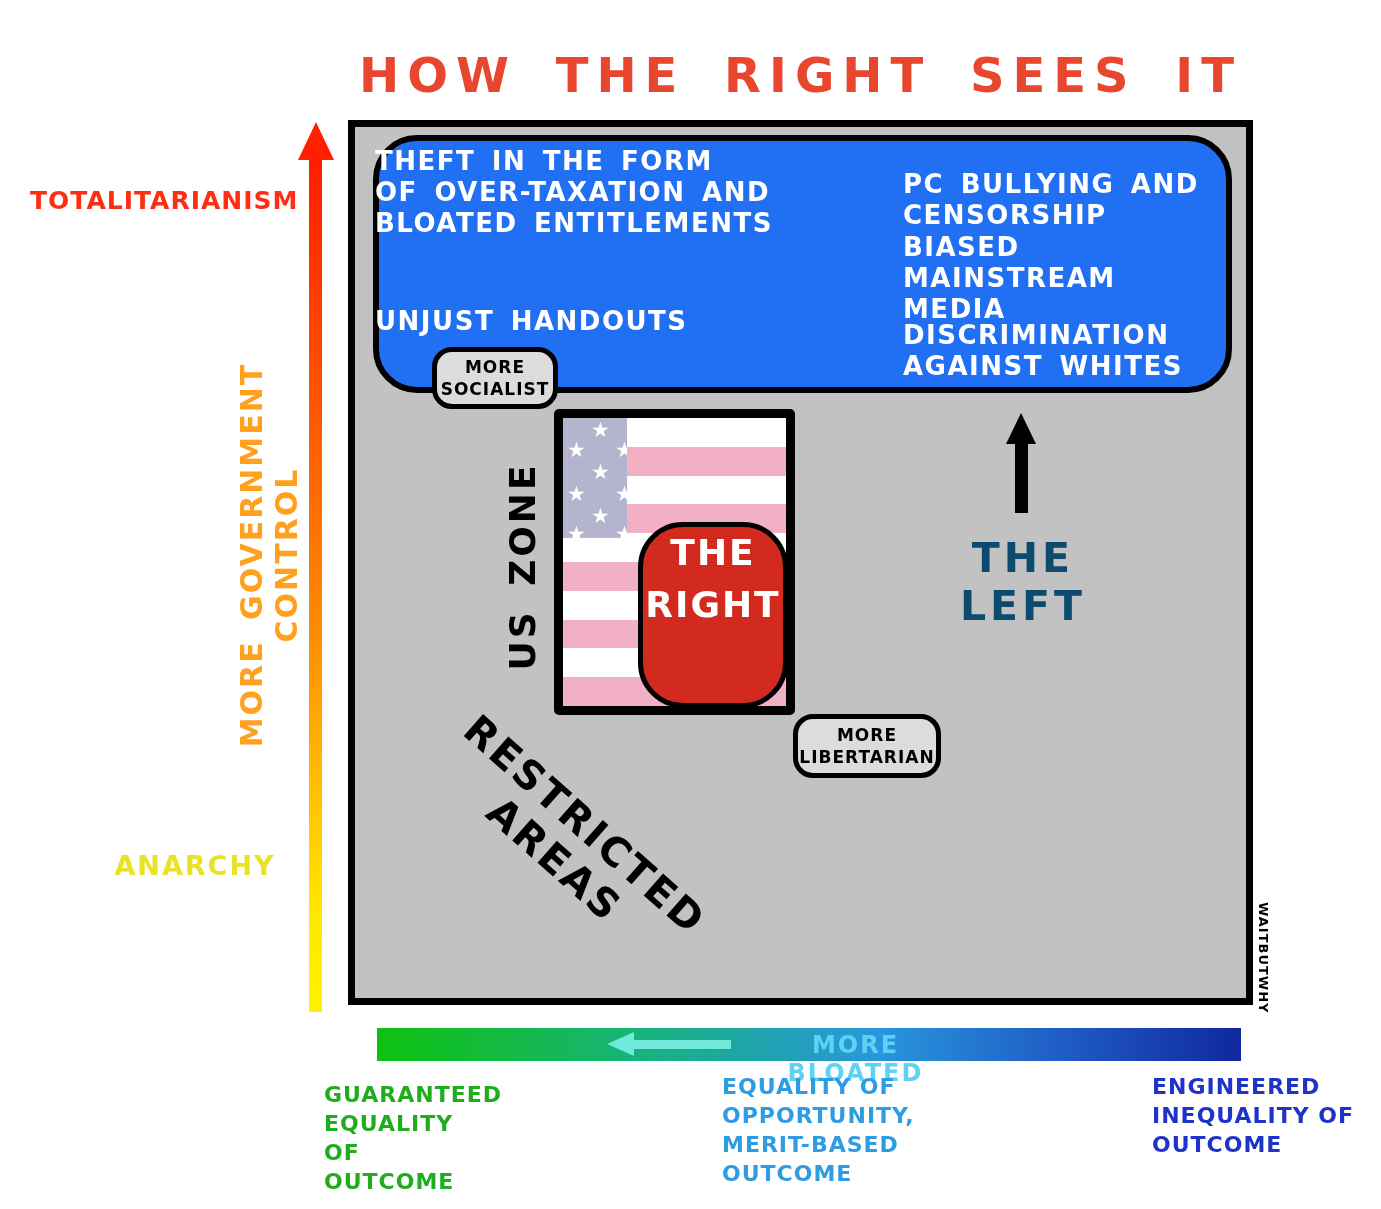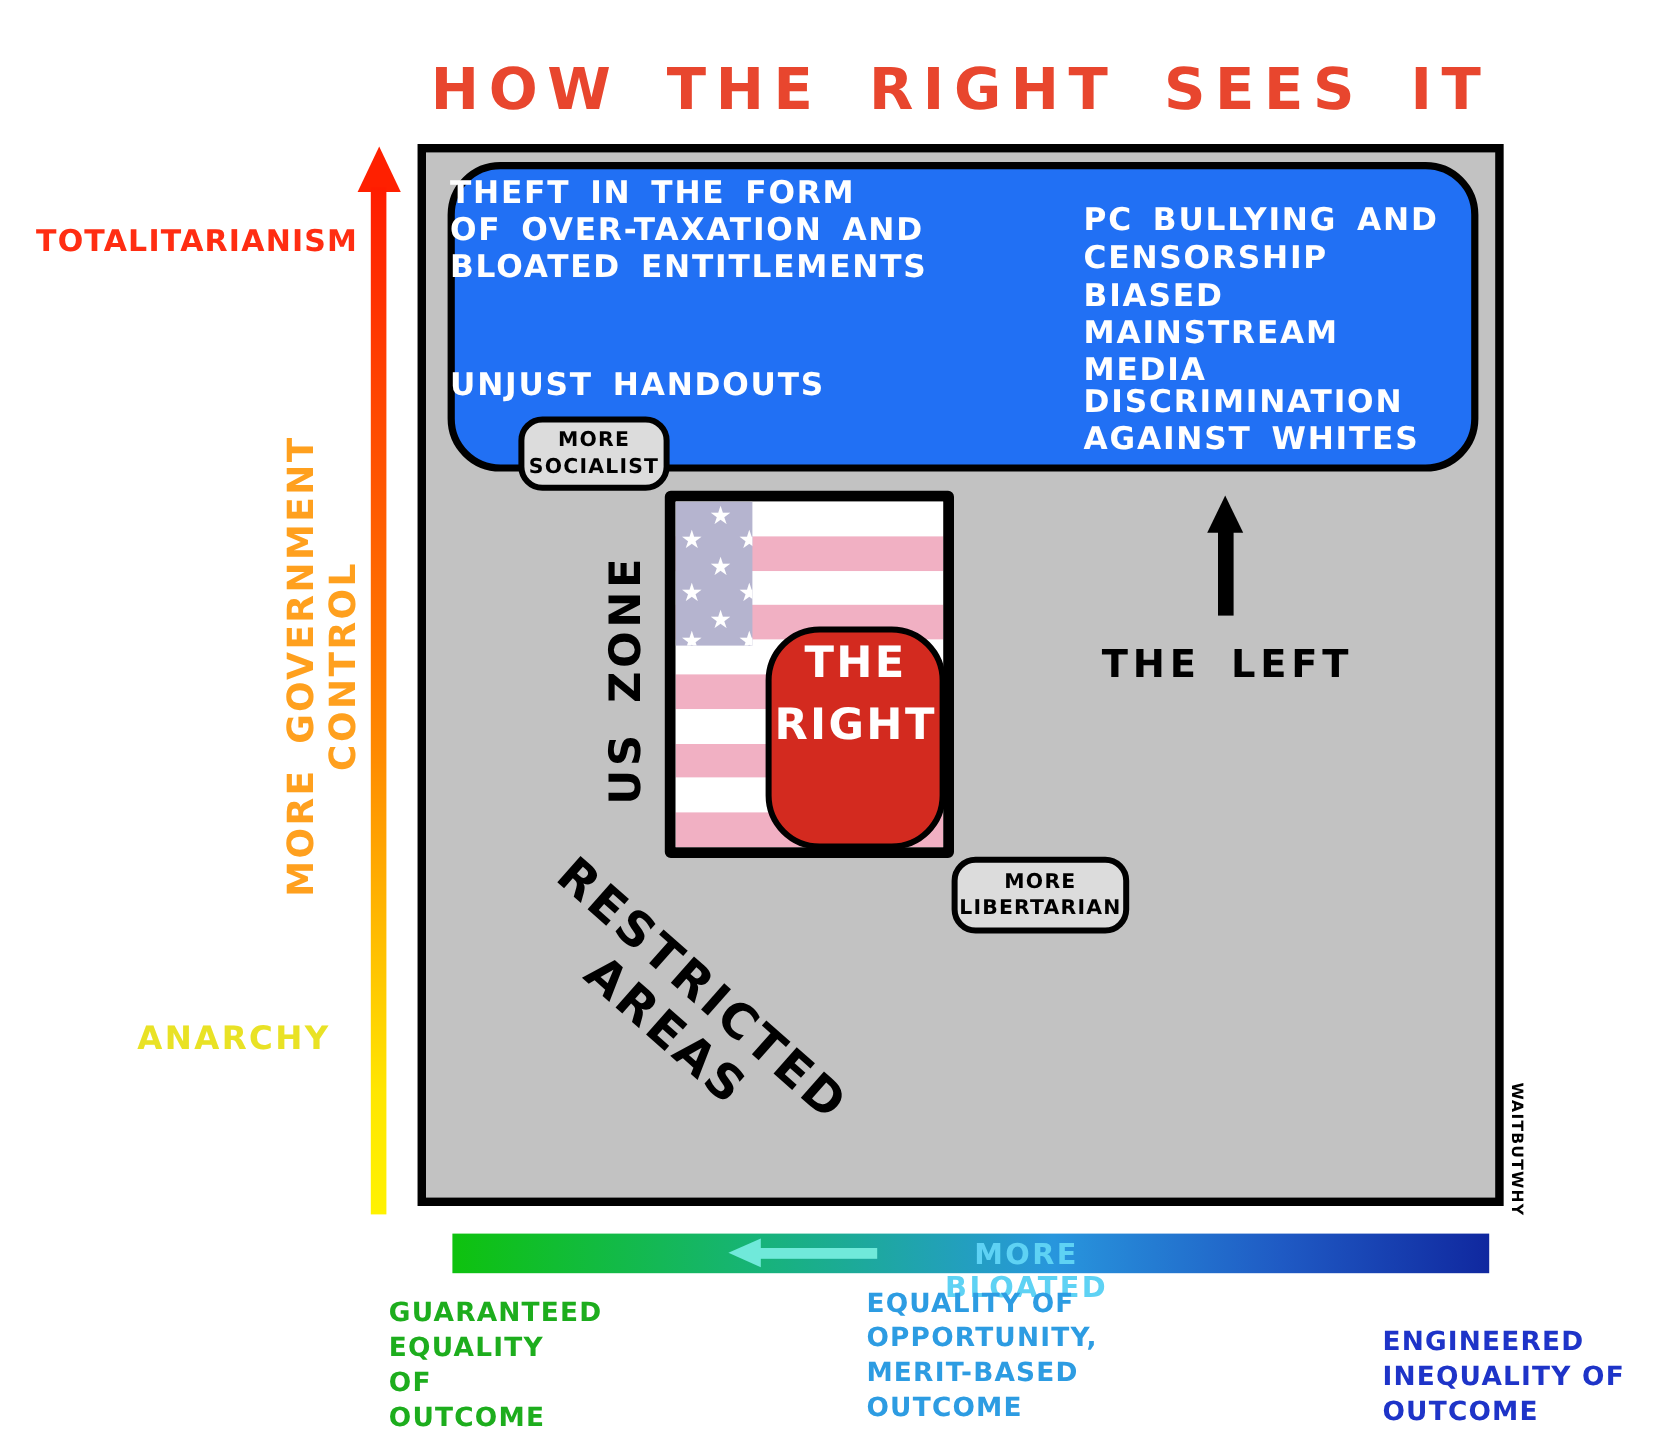--- a/index.html
+++ b/index.html
@@ -71,21 +71,21 @@
     display:flex;align-items:flex-start;justify-content:center;}
   .right-box span{color:#ffffff;font-size:36px;line-height:52px;
     letter-spacing:2px;text-align:center;}
 
   
   .blk-arrow-stem{left:1015px;top:440px;width:13px;height:73px;background:#000;}
   .blk-arrow-head{left:1006px;top:413px;width:0;height:0;
     border-left:15px solid transparent;border-right:15px solid transparent;
     border-bottom:31px solid #000;}
   .the-left{left:912px;top:534px;width:222px;text-align:center;
-    font-size:32px;letter-spacing:4px;word-spacing:10px;color:#000000;}
+    font-size:41px;letter-spacing:4px;word-spacing:10px;color:#0c4a6e;}
 
   
   .restricted{left:330px;top:796px;width:480px;text-align:center;
     font-size:40px;letter-spacing:3px;word-spacing:10px;color:#000;
     transform:rotate(41.5deg);transform-origin:center;}
 
   
   .watermark{left:1256px;top:902px;writing-mode:vertical-rl;
     font-size:13px;letter-spacing:1px;color:#000;}
 
@@ -94,21 +94,21 @@
     background:linear-gradient(to right,#0ec20e,#17b37a 30%,#2896dd 58%,#1f5ac4 80%,#10289f);}
   .h-arrow-stem{left:633px;top:1040px;width:98px;height:9px;background:#70e9da;}
   .h-arrow-head{left:607px;top:1032px;width:0;height:0;
     border-top:12px solid transparent;border-bottom:12px solid transparent;
     border-right:27px solid #70e9da;}
   .more-equality{left:748px;top:1031px;width:215px;text-align:center;
     font-size:24px;letter-spacing:2px;word-spacing:6px;color:#5ed2f4;}
   .x-label{font-size:22px;line-height:29px;letter-spacing:1px;margin-left:32px;}
   .x-left{left:292px;top:1080px;width:160px;color:#1dad1d;}
   .x-center{left:690px;top:1072px;width:200px;color:#2d9ce2;}
-  .x-right{left:1120px;top:1104px;width:220px;color:#1e34c8;}
+  .x-right{left:1120px;top:1072px;width:220px;color:#1e34c8;}
 </style>
 </head>
 <body>
 
 <div class="canvas">
 
   <div class="abs title">HOW THE RIGHT SEES IT</div>
 
   <div class="abs v-arrow-head"></div>
   <div class="abs v-arrow-stem"></div>

